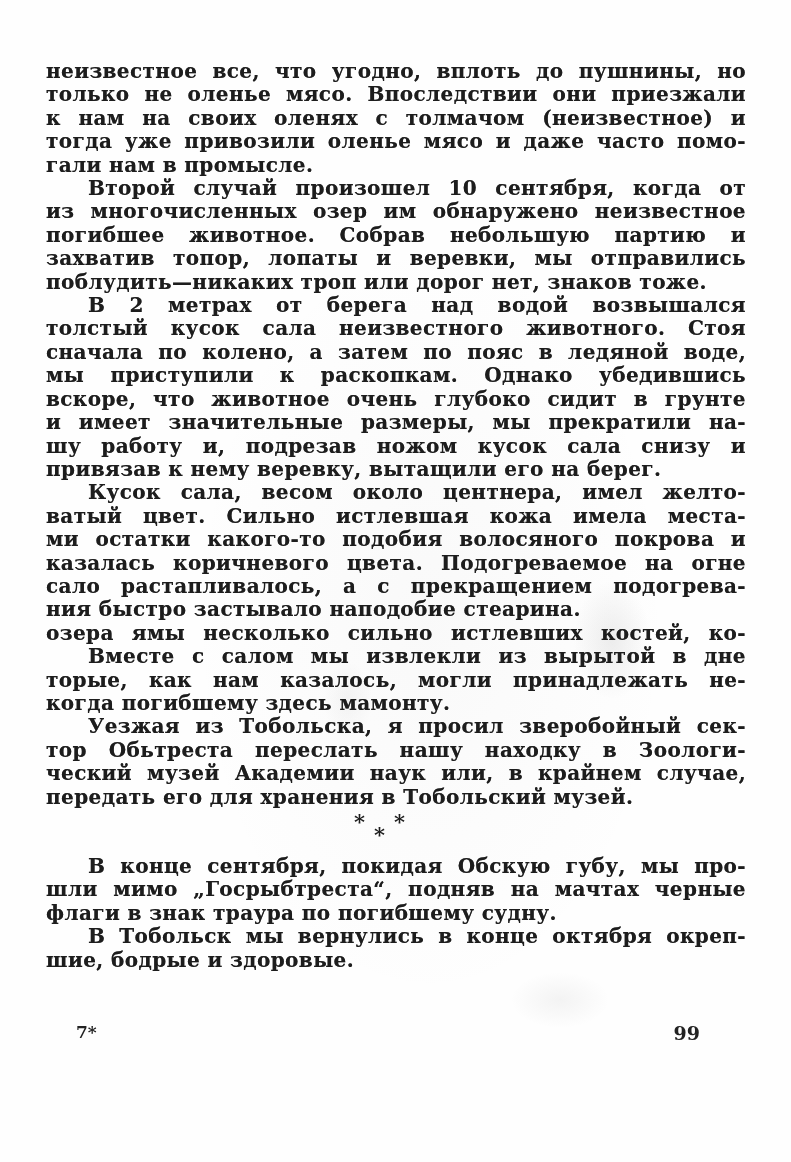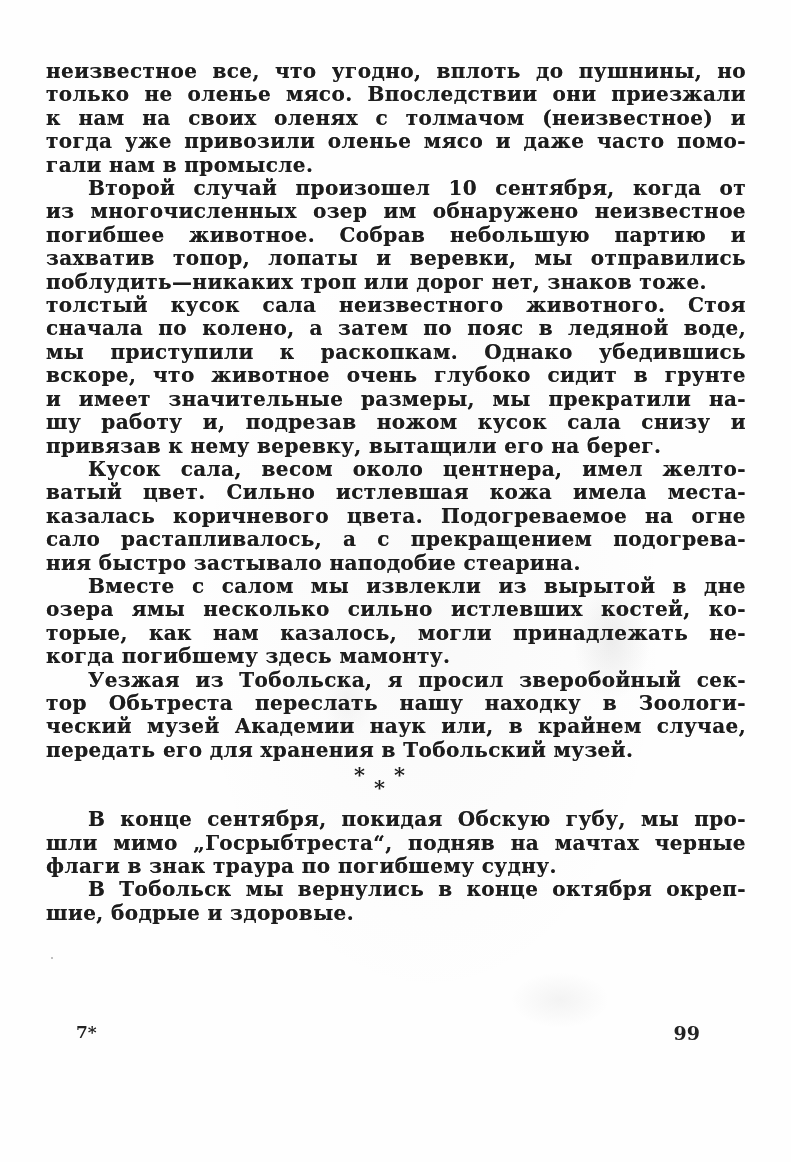--- a/index.html
+++ b/index.html
@@ -86,38 +86,40 @@
           <div class="line last">гали нам в промысле.</div>
         </div>
         <div class="para">
           <div class="line first-indent">Второй случай произошел 10 сентября, когда от</div>
           <div class="line">из многочисленных озер им обнаружено неизвестное</div>
           <div class="line">погибшее животное. Собрав небольшую партию и</div>
           <div class="line">захватив топор, лопаты и веревки, мы отправились</div>
           <div class="line last">поблудить—никаких троп или дорог нет, знаков тоже.</div>
         </div>
         <div class="para">
+          <div class="line first-indent">В 2 метрах от берега над водой возвышался</div>
           <div class="line">толстый кусок сала неизвестного животного. Стоя</div>
           <div class="line">сначала по колено, а затем по пояс в ледяной воде,</div>
           <div class="line">мы приступили к раскопкам. Однако убедившись</div>
           <div class="line">вскоре, что животное очень глубоко сидит в грунте</div>
           <div class="line">и имеет значительные размеры, мы прекратили на-</div>
           <div class="line">шу работу и, подрезав ножом кусок сала снизу и</div>
           <div class="line last">привязав к нему веревку, вытащили его на берег.</div>
         </div>
         <div class="para">
           <div class="line first-indent">Кусок сала, весом около центнера, имел желто-</div>
           <div class="line">ватый цвет. Сильно истлевшая кожа имела места-</div>
+          <div class="line">ми остатки какого-то подобия волосяного покрова и</div>
           <div class="line">казалась коричневого цвета. Подогреваемое на огне</div>
           <div class="line">сало растапливалось, а с прекращением подогрева-</div>
           <div class="line last">ния быстро застывало наподобие стеарина.</div>
         </div>
         <div class="para">
+          <div class="line">озера ямы несколько сильно истлевших костей, ко-</div>
           <div class="line first-indent">Вместе с салом мы извлекли из вырытой в дне</div>
-          <div class="line">озера ямы несколько сильно истлевших костей, ко-</div>
           <div class="line">торые, как нам казалось, могли принадлежать не-</div>
           <div class="line last">когда погибшему здесь мамонту.</div>
         </div>
         <div class="para">
           <div class="line first-indent">Уезжая из Тобольска, я просил зверобойный сек-</div>
           <div class="line">тор Обьтреста переслать нашу находку в Зоологи-</div>
           <div class="line">ческий музей Академии наук или, в крайнем случае,</div>
           <div class="line last">передать его для хранения в Тобольский музей.</div>
         </div>
       </div>

